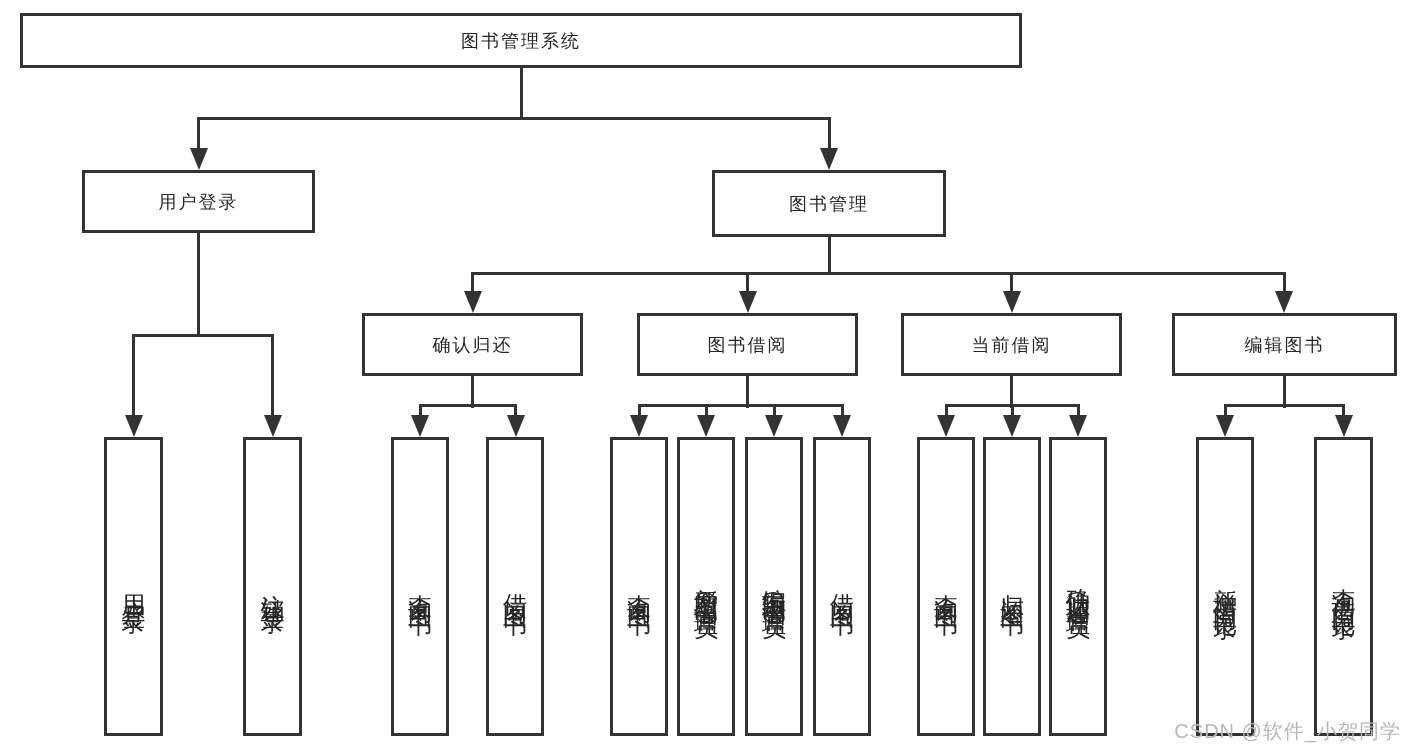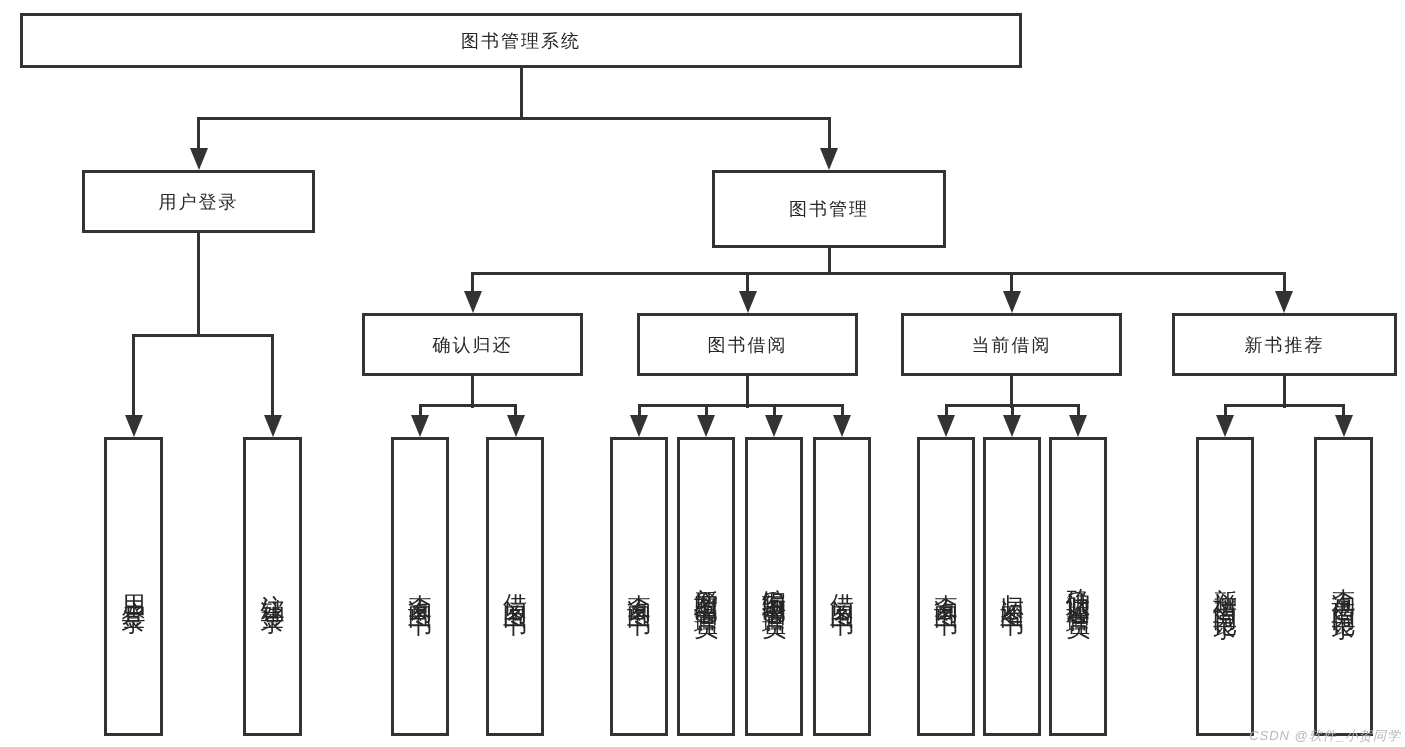--- a/index.html
+++ b/index.html
@@ -50,26 +50,25 @@
     width:0;height:0;
     border-left:9px solid transparent;
     border-right:9px solid transparent;
     border-top:22px solid var(--line);
     z-index:1;
   }
   .watermark{
     position:absolute;
     right:4px;
     bottom:2px;
-    font-size:13px;
+    font-size:20px;
     letter-spacing:1px;
     color:var(--wm);
     z-index:10;
     white-space:nowrap;
-    font-style:italic;
   }
 </style>
 </head>
 <body>
 
 <div class="canvas">
 
   <div id="connectors">
       <div class="cline" style="left: 519.5px; top: 66px; width: 3px; height: 54px;"></div>
       <div class="cline" style="left: 197px; top: 232px; width: 3px; height: 105px;"></div>
@@ -125,35 +124,35 @@
       <div class="ahead" style="left: 1334.5px; top: 415px;"></div>
     </div>
 
   <div class="box" style="left:20px;top:13px;width:1002px;height:55px">
     <span class="lbl">图书管理系统</span>
   </div>
 
   <div class="box" style="left:82px;top:170px;width:233px;height:63px">
     <span class="lbl">用户登录</span>
   </div>
-  <div class="box" style="left:712px;top:170px;width:234px;height:78px">
+  <div class="box" style="left:712px;top:170px;width:234px;height:67px">
     <span class="lbl">图书管理</span>
   </div>
 
   <div class="box" style="left:362px;top:313px;width:221px;height:63px">
     <span class="lbl">确认归还</span>
   </div>
   <div class="box" style="left:901px;top:313px;width:221px;height:63px">
     <span class="lbl">当前借阅</span>
   </div>
   <div class="box" style="left:637px;top:313px;width:221px;height:63px">
     <span class="lbl">图书借阅</span>
   </div>
   <div class="box" style="left:1172px;top:313px;width:225px;height:63px">
-    <span class="lbl">新书推荐</span>
+    <span class="lbl">编辑图书</span>
   </div>
 
   <div class="box" style="left:104px;top:437px;width:59px;height:299px">
     <span class="vlbl">用户登录</span>
   </div>
   <div class="box" style="left:243px;top:437px;width:59px;height:299px">
     <span class="vlbl">注销登录</span>
   </div>
 
   <div class="box" style="left:391px;top:437px;width:58px;height:299px">

